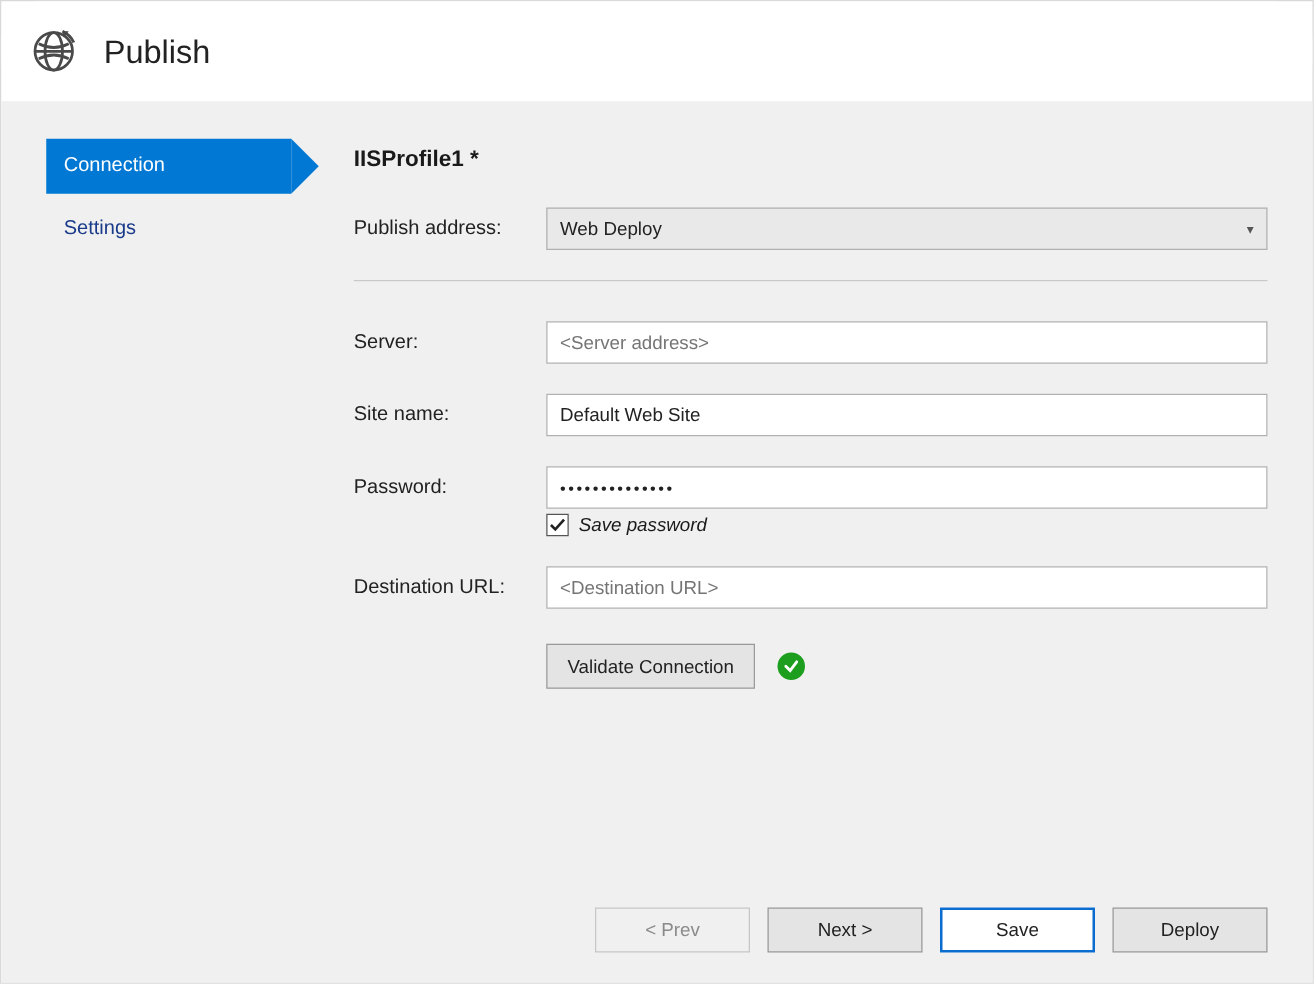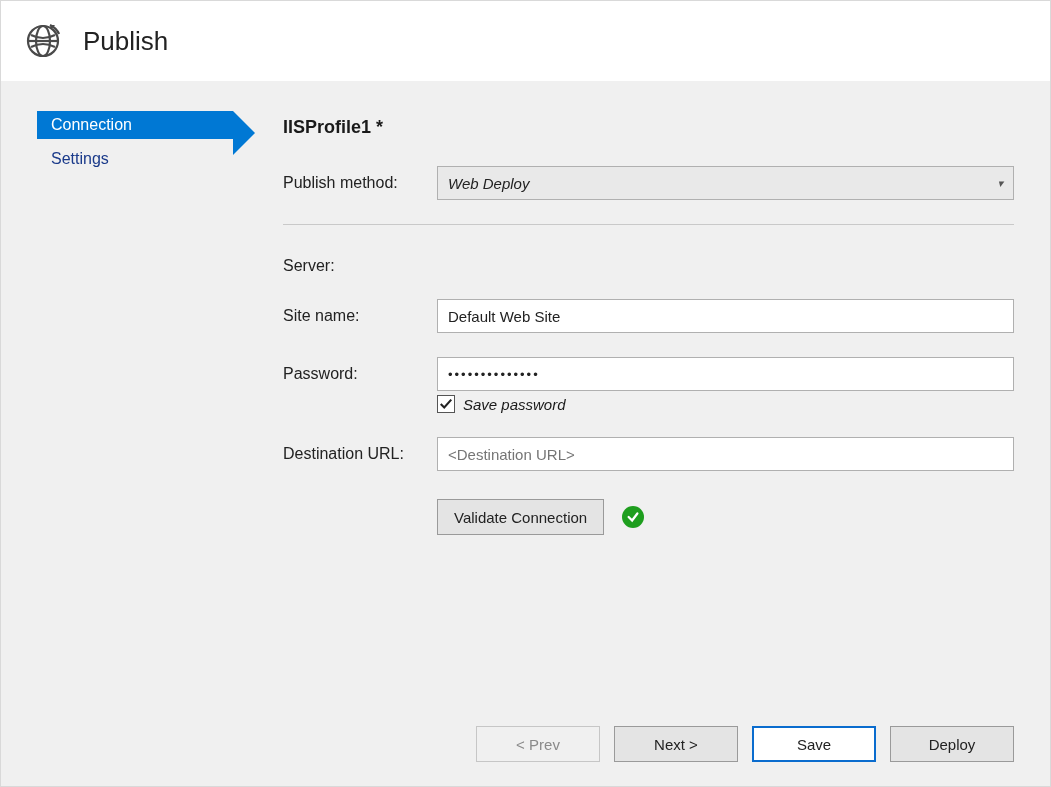--- a/index.html
+++ b/index.html
@@ -54,21 +54,21 @@
     width: 246px;
     flex: 0 0 246px;
   }
   .content {
     flex: 1 1 auto;
     padding-left: 0px;
   }
 
   
   .tab {
-    height: 28px;
+    height: 44px;
     display: flex;
     align-items: center;
     padding-left: 14px;
     font-size: 16px;
     color: #1a3a8a;
     cursor: pointer;
     position: relative;
     width: 196px;
   }
   .tab.selected {
@@ -124,21 +124,20 @@
     font-family: inherit;
     font-size: 15px;
     color: #222;
   }
   .select-box {
     display: flex;
     align-items: center;
     justify-content: space-between;
     background: #e9e9e9;
     cursor: pointer;
-    font-style: italic;
   }
   .select-box .chev {
     font-size: 11px;
     color: #555;
   }
 
   .text-input.placeholder { color: #555; }
   .text-input.password { letter-spacing: 2px; font-size: 13px; }
 
   .checkbox-row {
@@ -241,33 +240,36 @@
       <div class="tab">
         <span>Settings</span>
       </div>
     </div>
 
     <div class="content">
 
       <div class="profile-title">IISProfile1 *</div>
 
       <div class="form-row">
-        <div class="lbl">Publish method:</div>
+        <div class="lbl">Publish address:</div>
         <div class="ctl">
           <div class="select-box">
             <span>Web Deploy</span>
             <span class="chev">▾</span>
           </div>
         </div>
       </div>
 
       <div class="divider"></div>
 
       <div class="form-row">
         <div class="lbl">Server:</div>
+        <div class="ctl">
+          <input class="text-input placeholder" type="text" placeholder="&lt;Server address&gt;" style="">
+        </div>
       </div>
 
       <div class="form-row">
         <div class="lbl">Site name:</div>
         <div class="ctl">
           <input class="text-input" type="text" value="Default Web Site" style="">
         </div>
       </div>
 
 

